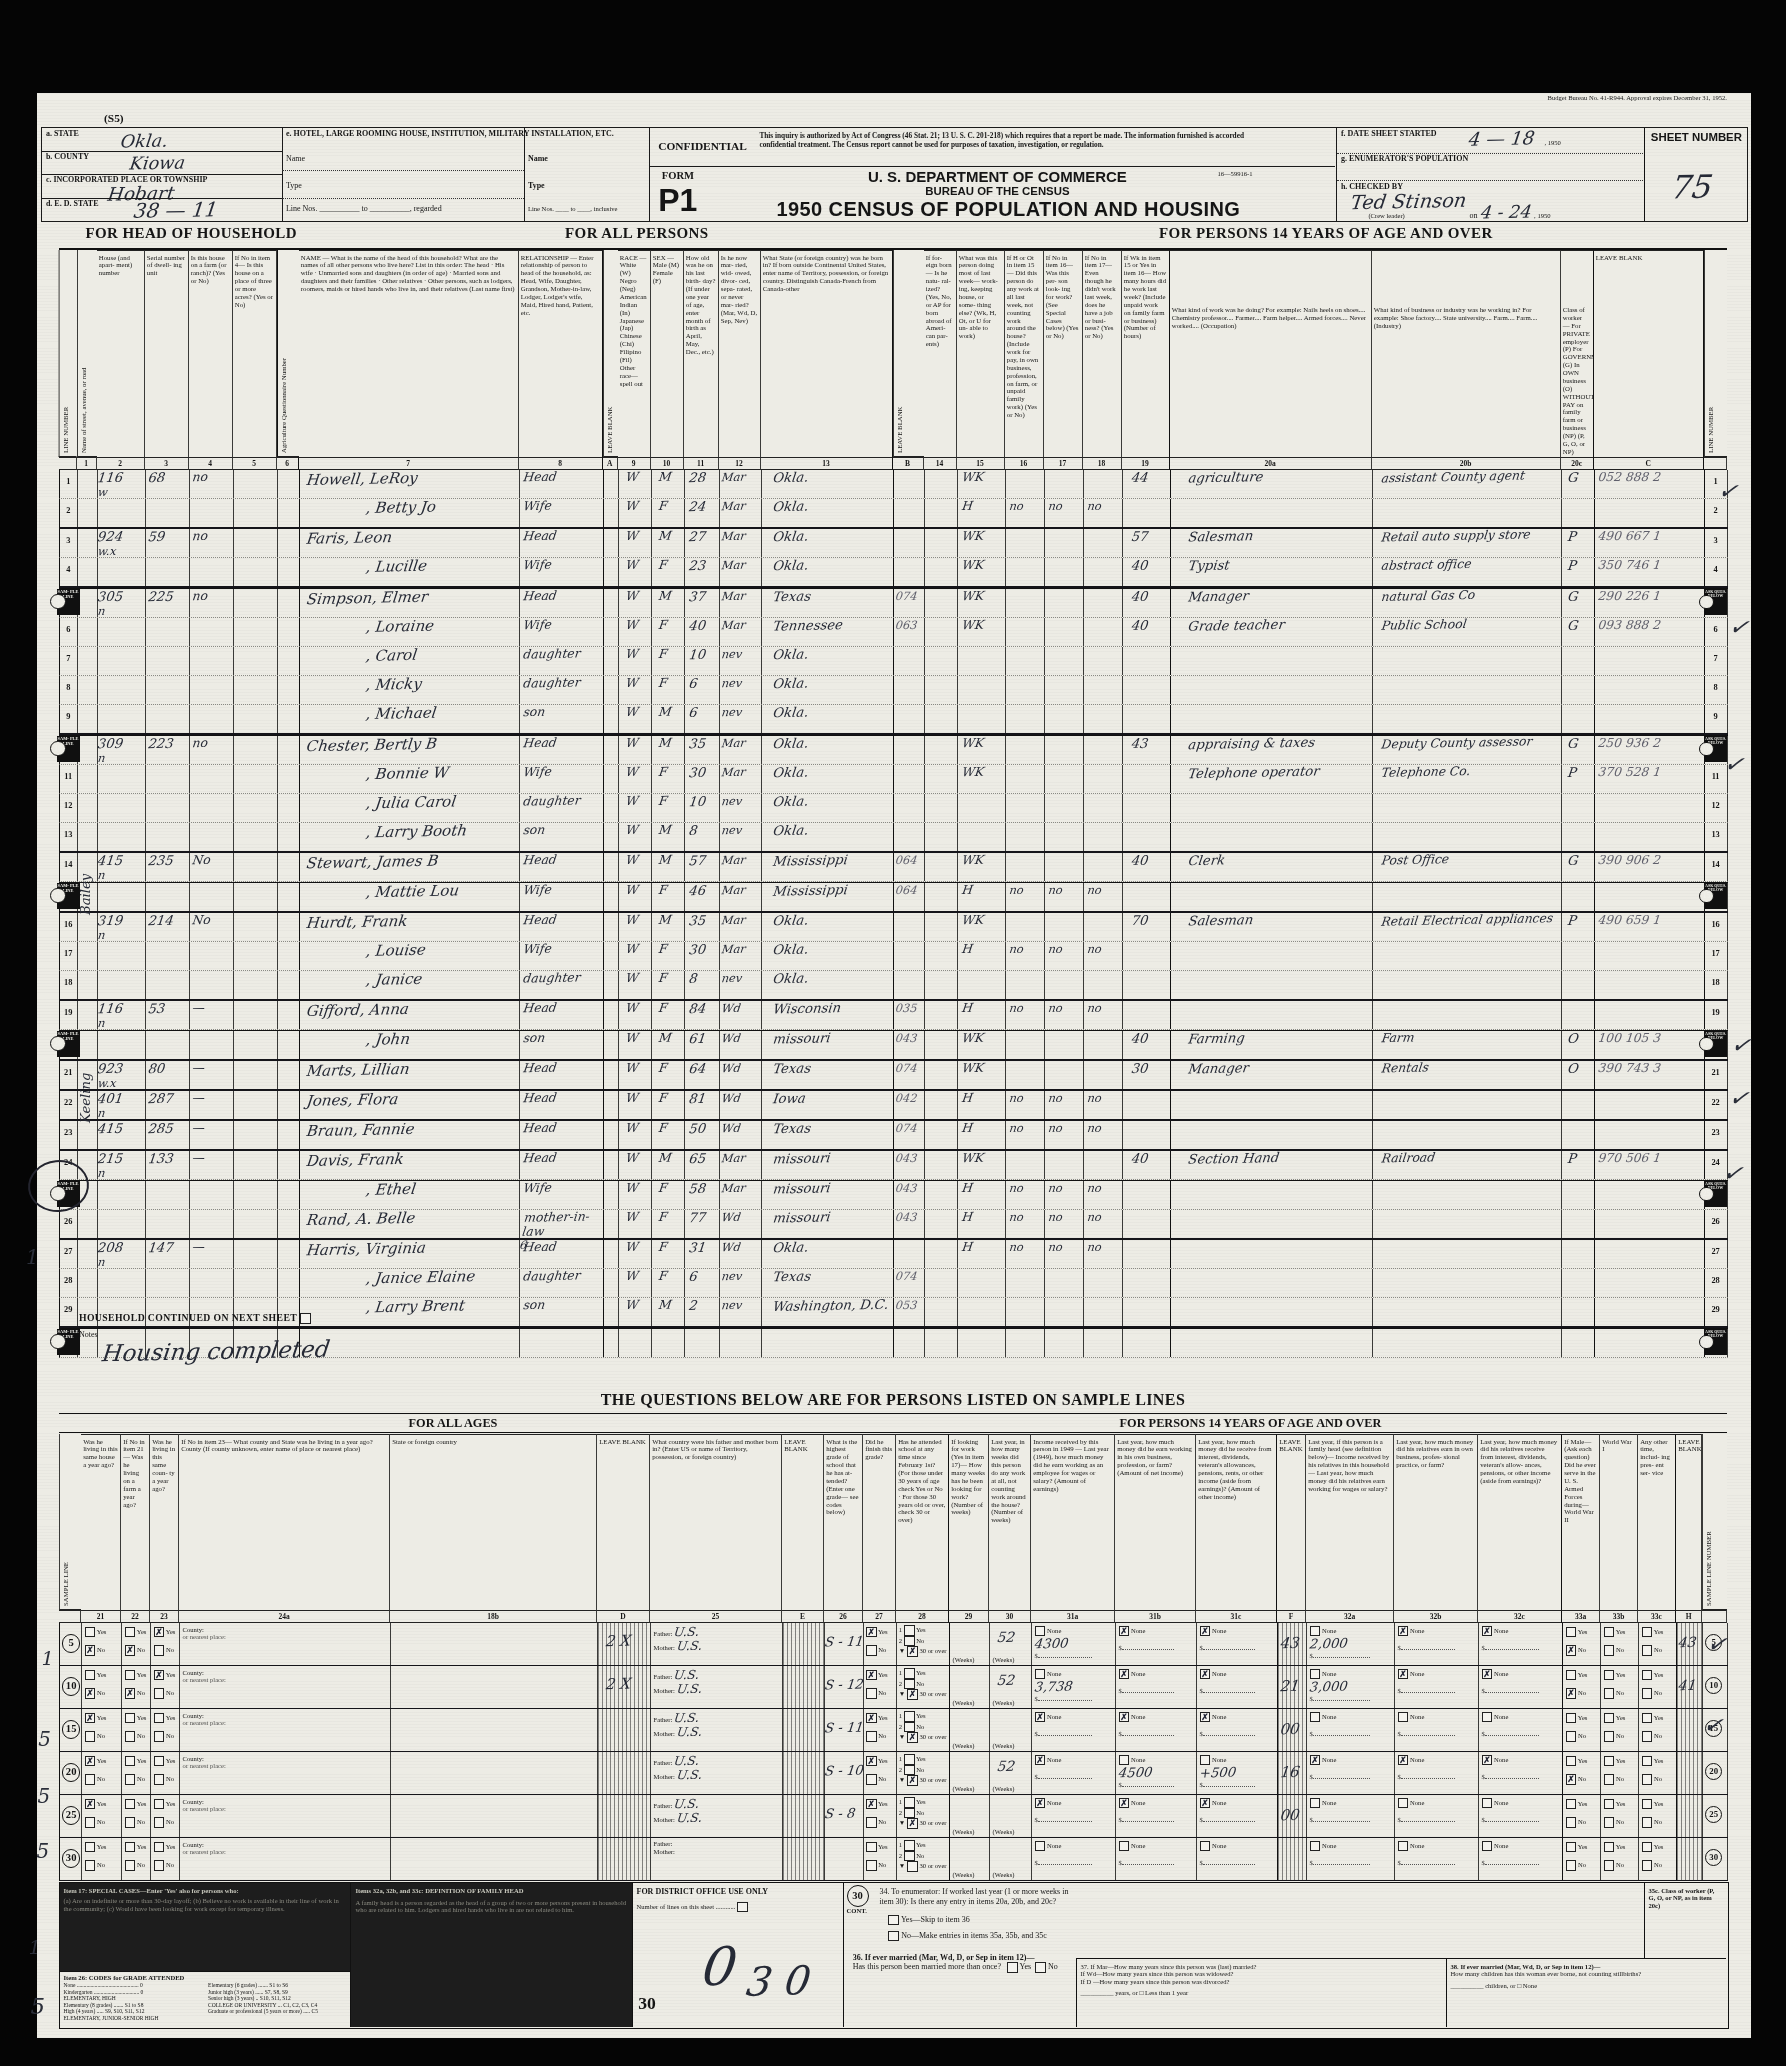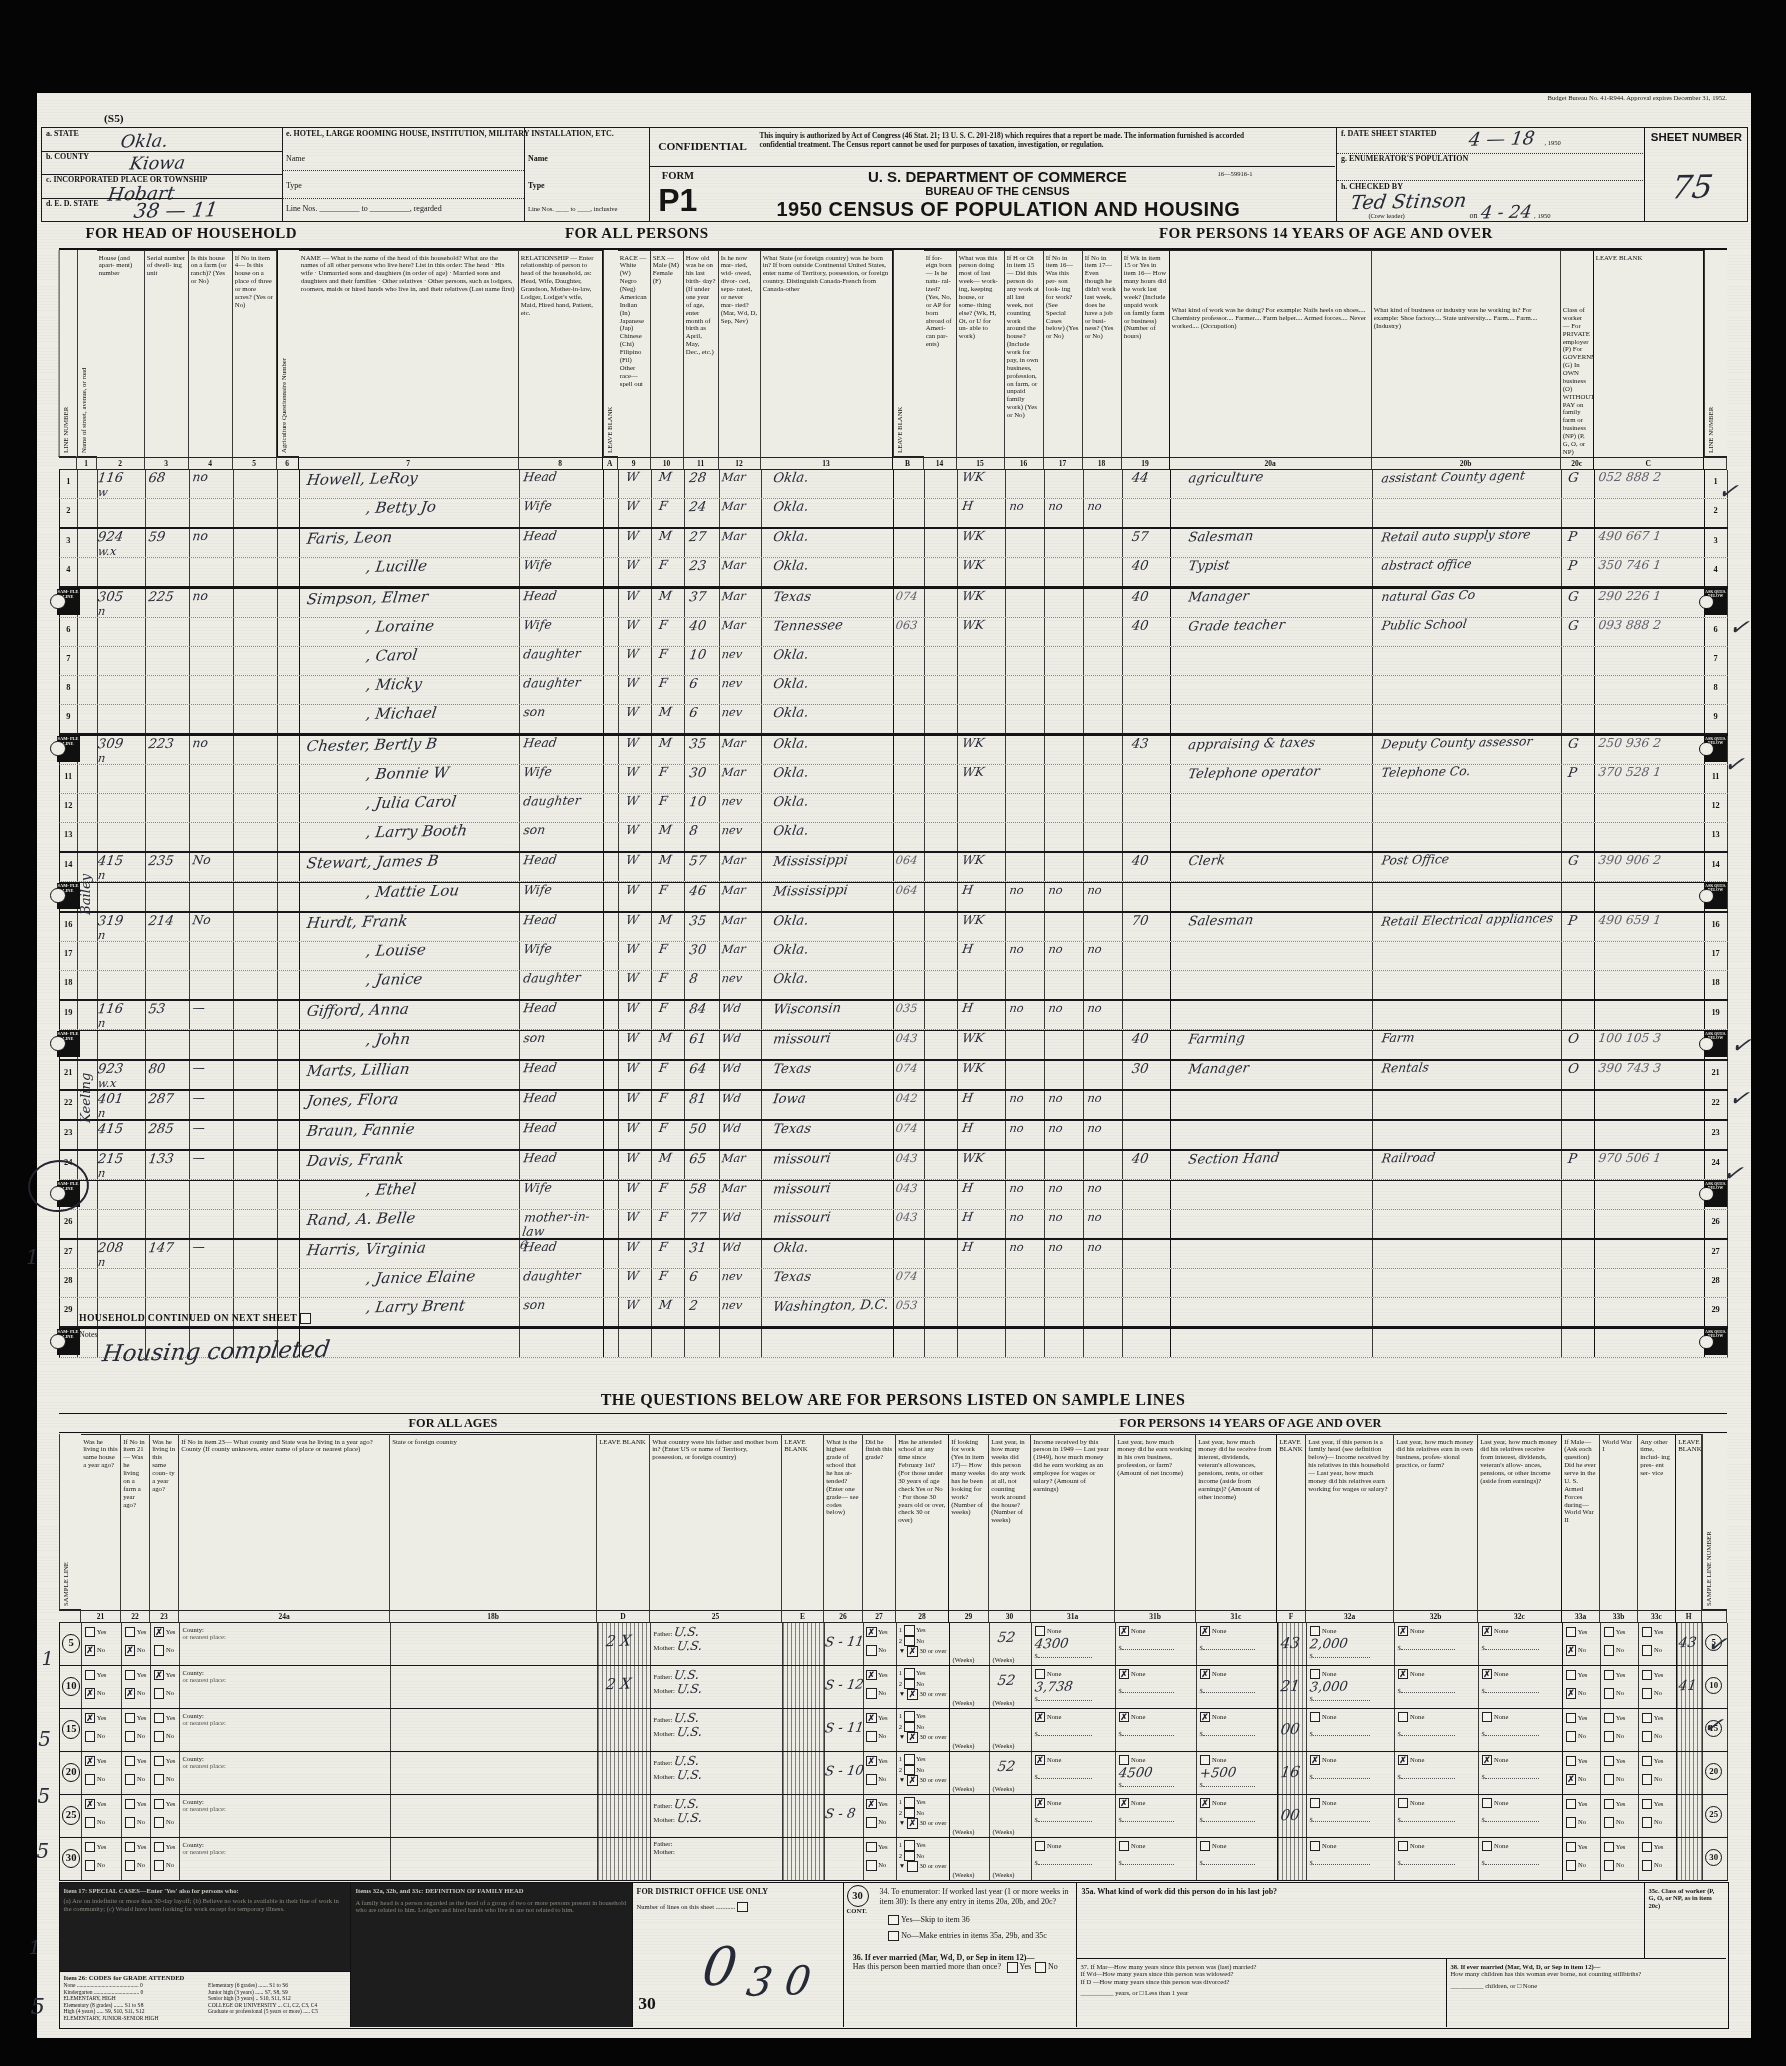--- a/index.html
+++ b/index.html
@@ -1687,33 +1687,30 @@
       <div class="abs" style="left:783px;top:0;width:233px;height:144px;border-left:1.3px solid #111;padding:4.4px;box-sizing:border-box;">
         <div class="abs" style="left:2.6px;top:1.8px;">
           <span class="circ" style="width:20px;height:20px;line-height:20px;">30</span><br>
           <span class="tiny b">CONT.</span>
         </div>
         <div class="sm" style="margin-left:31px;">34.   To enumerator:  If worked last year (1 or more weeks in item 30):  Is there any entry in items 20a, 20b, and 20c?</div>
         <div class="sm" style="margin:8px 0 0 40px;">
           <span class="cb"></span> <span>Yes—Skip to item 36</span>
         </div>
         <div class="sm" style="margin:5.3px 0 0 40px;">
-          <span class="cb"></span> <span>No—Make entries in items 35a, 29b, and 35c</span>
+          <span class="cb"></span> <span>No—Make entries in items 35a, 35b, and 35c</span>
         </div>
         <div class="sm" style="margin:11.4px 0 0 4.4px;">
           <span class="b">36.   If ever married (Mar, Wd, D, or Sep in item 12)—</span><br>
           <span>Has this person been married more than once?</span>&nbsp;&nbsp;
           <span class="cb"></span> <span>Yes</span>&nbsp;
           <span class="cb"></span> <span>No</span>
         </div>
       </div>
 
-      <div class="abs" style="left:1016px;top:0;width:304px;height:75px;border-left:1.3px solid #111;padding:4.4px;box-sizing:border-box;">
-        <div class="sm b">35a.   What kind of work did this person do in his last job?</div>
-      </div>
       <div class="abs" style="left:1584px;top:0;width:82px;height:75px;border-left:1.3px solid #111;padding:3.5px;box-sizing:border-box;">
         <div class="tiny b">35c.  Class of worker (P, G, O, or NP, as in item 20c)</div>
       </div>
       <div class="abs" style="left:1016px;top:75px;width:370px;height:69px;border-left:1.3px solid #111;border-top:0.9px solid #111;padding:3.5px;box-sizing:border-box;">
         <div class="tiny">37.   If Mar—How many years since this person was (last) married?</div>
         <div class="tiny">If Wd—How many years since this person was widowed?</div>
         <div class="tiny">If D —How many years since this person was divorced?</div>
         <div class="tiny" style="margin-top:3.5px;">__________ <span>years, or  □ Less than 1 year</span></div>
       </div>
       <div class="abs" style="left:1386px;top:75px;width:280px;height:69px;border-left:0.9px solid #111;border-top:0.9px solid #111;padding:3.5px;box-sizing:border-box;">

